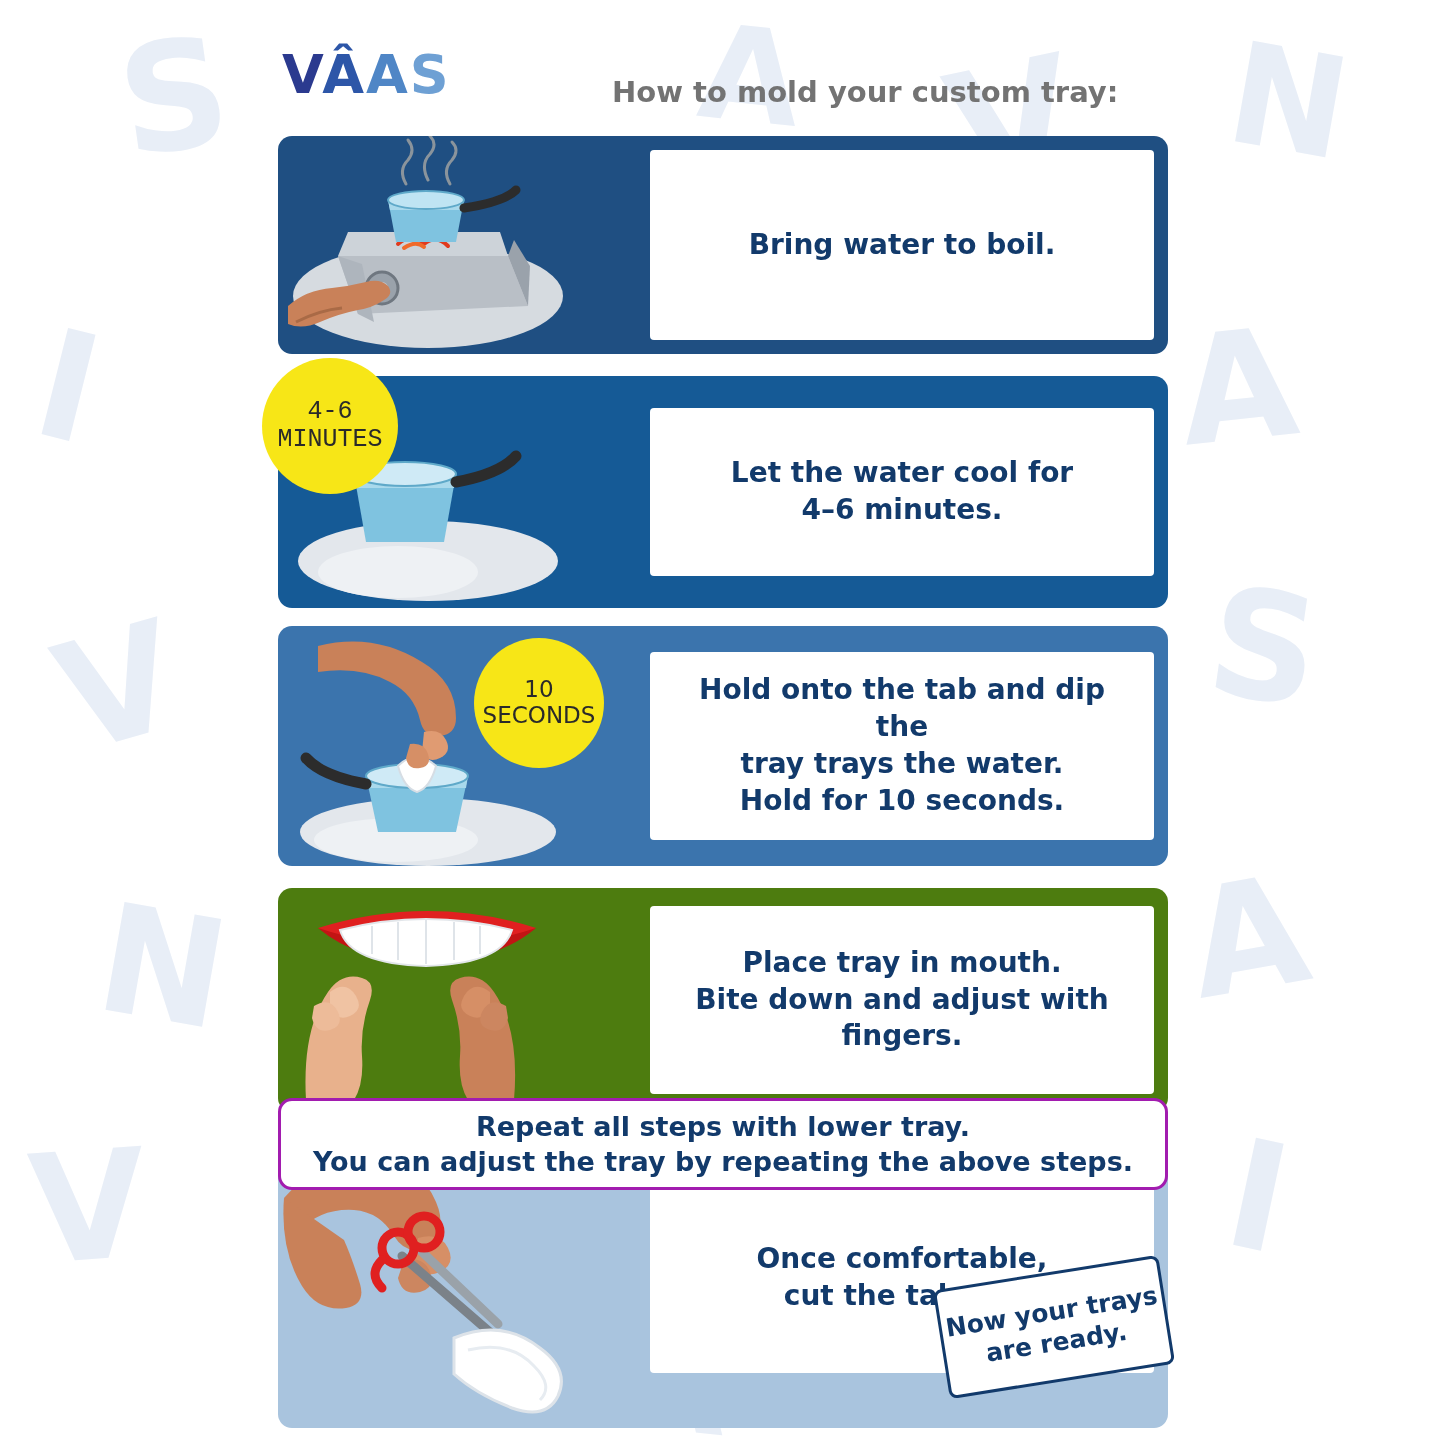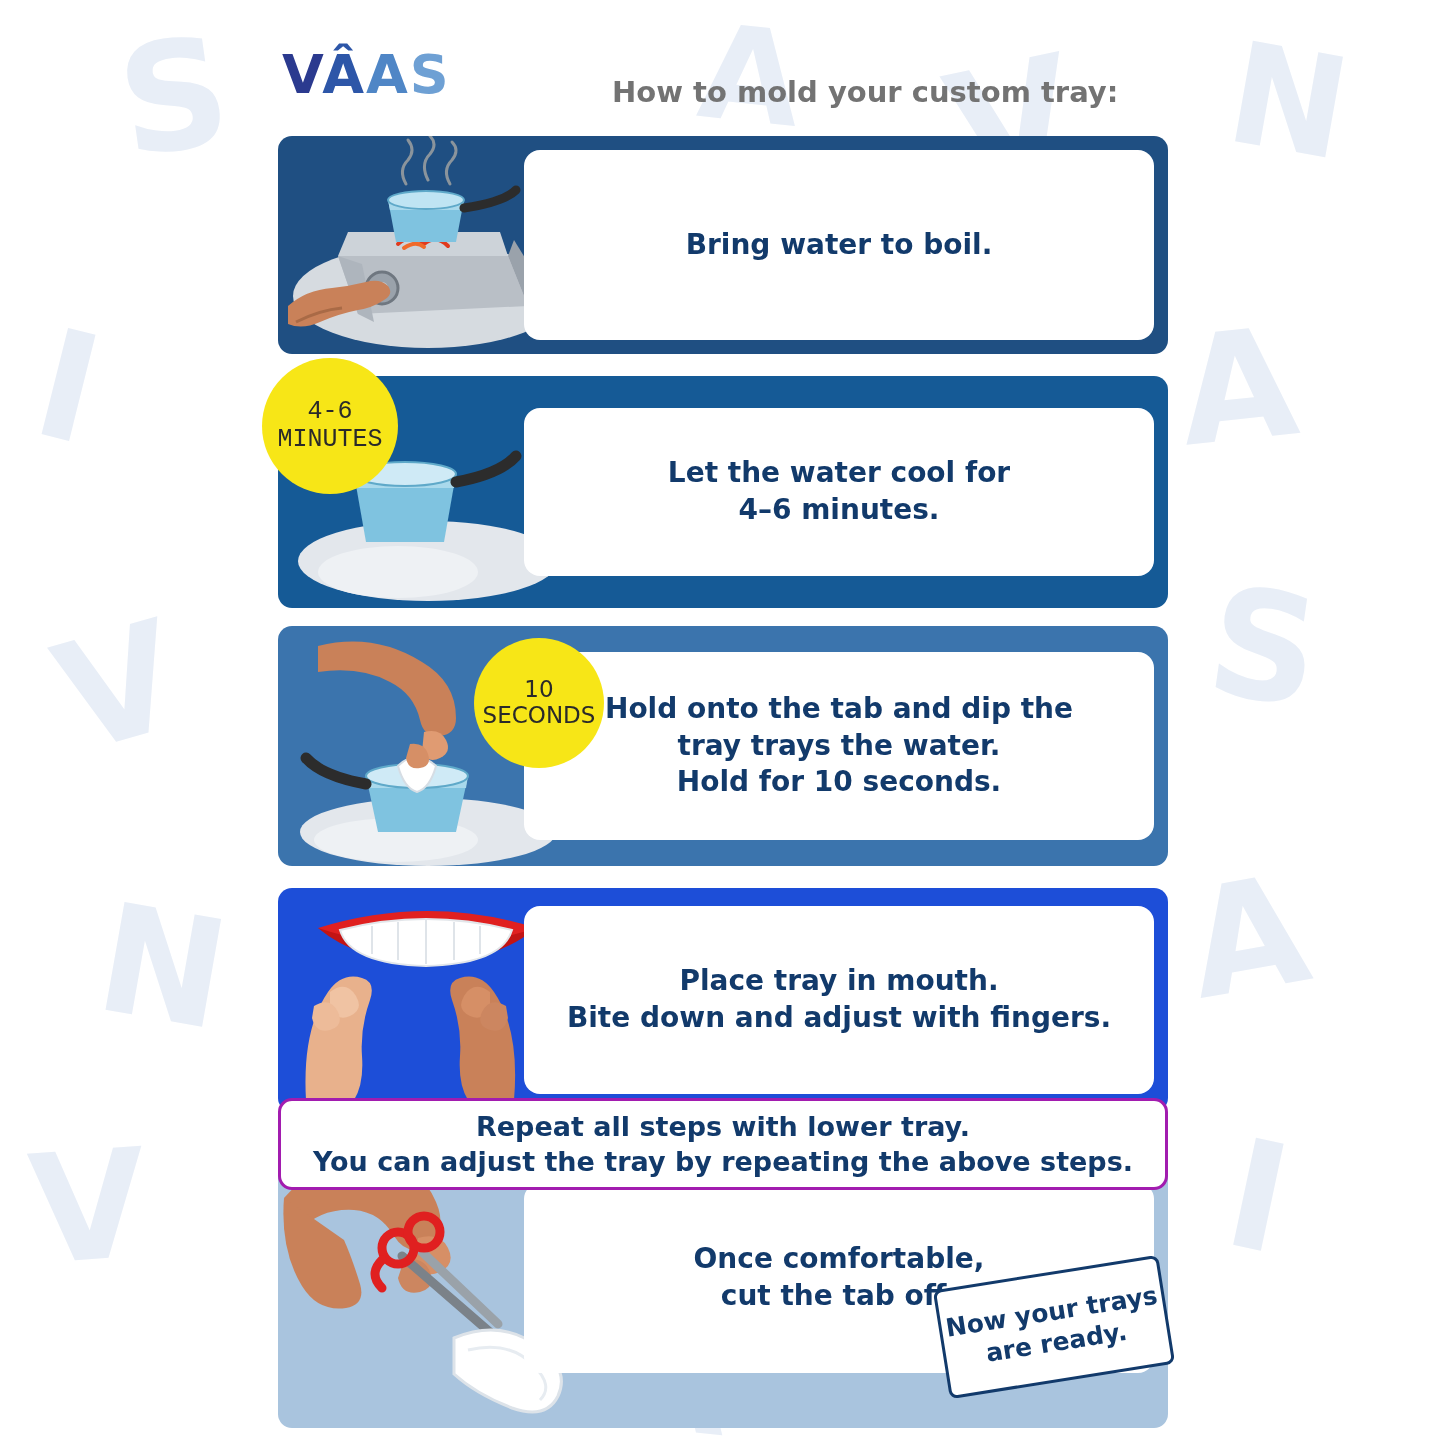--- a/index.html
+++ b/index.html
@@ -79,23 +79,23 @@
     top: 0;
     width: 300px;
     height: 100%;
     overflow: hidden;
   }
   .callout {
     position: absolute;
     right: 14px;
     top: 50%;
     transform: translateY(-50%);
-    width: 630px;
+    width: 504px;
     background: #ffffff;
-    border-radius: 16px;
+    border-radius: 4px;
     display: flex;
     align-items: center;
     justify-content: center;
     text-align: center;
     color: #123a6b;
     font-weight: 700;
     font-size: 28px;
     line-height: 1.32;
     padding: 16px 18px;
     box-sizing: border-box;
@@ -103,21 +103,21 @@
 
   #step1 { top: 136px; height: 218px; background: #1f4f82; }
   #step1 .callout { height: 190px; }
 
   #step2 { top: 376px; height: 232px; background: #155a96; padding-left: 34px; }
   #step2 .callout { height: 168px; }
 
   #step3 { top: 626px; height: 240px; background: #3b74ad; }
   #step3 .callout { height: 188px; }
 
-  #step4 { top: 888px; height: 224px; background: #1d4ed8; }
+  #step4 { top: 888px; height: 224px; background: #4d7c0f; }
   #step4 .callout { height: 188px; }
 
   #step5 { top: 1128px; height: 300px; background: #a9c4de; border-radius: 14px; }
   #step5 .callout { height: 190px; top: 150px; transform: translateY(-50%); }
 
   
   .repeat-banner {
     position: absolute;
     left: 278px;
     top: 1098px;

